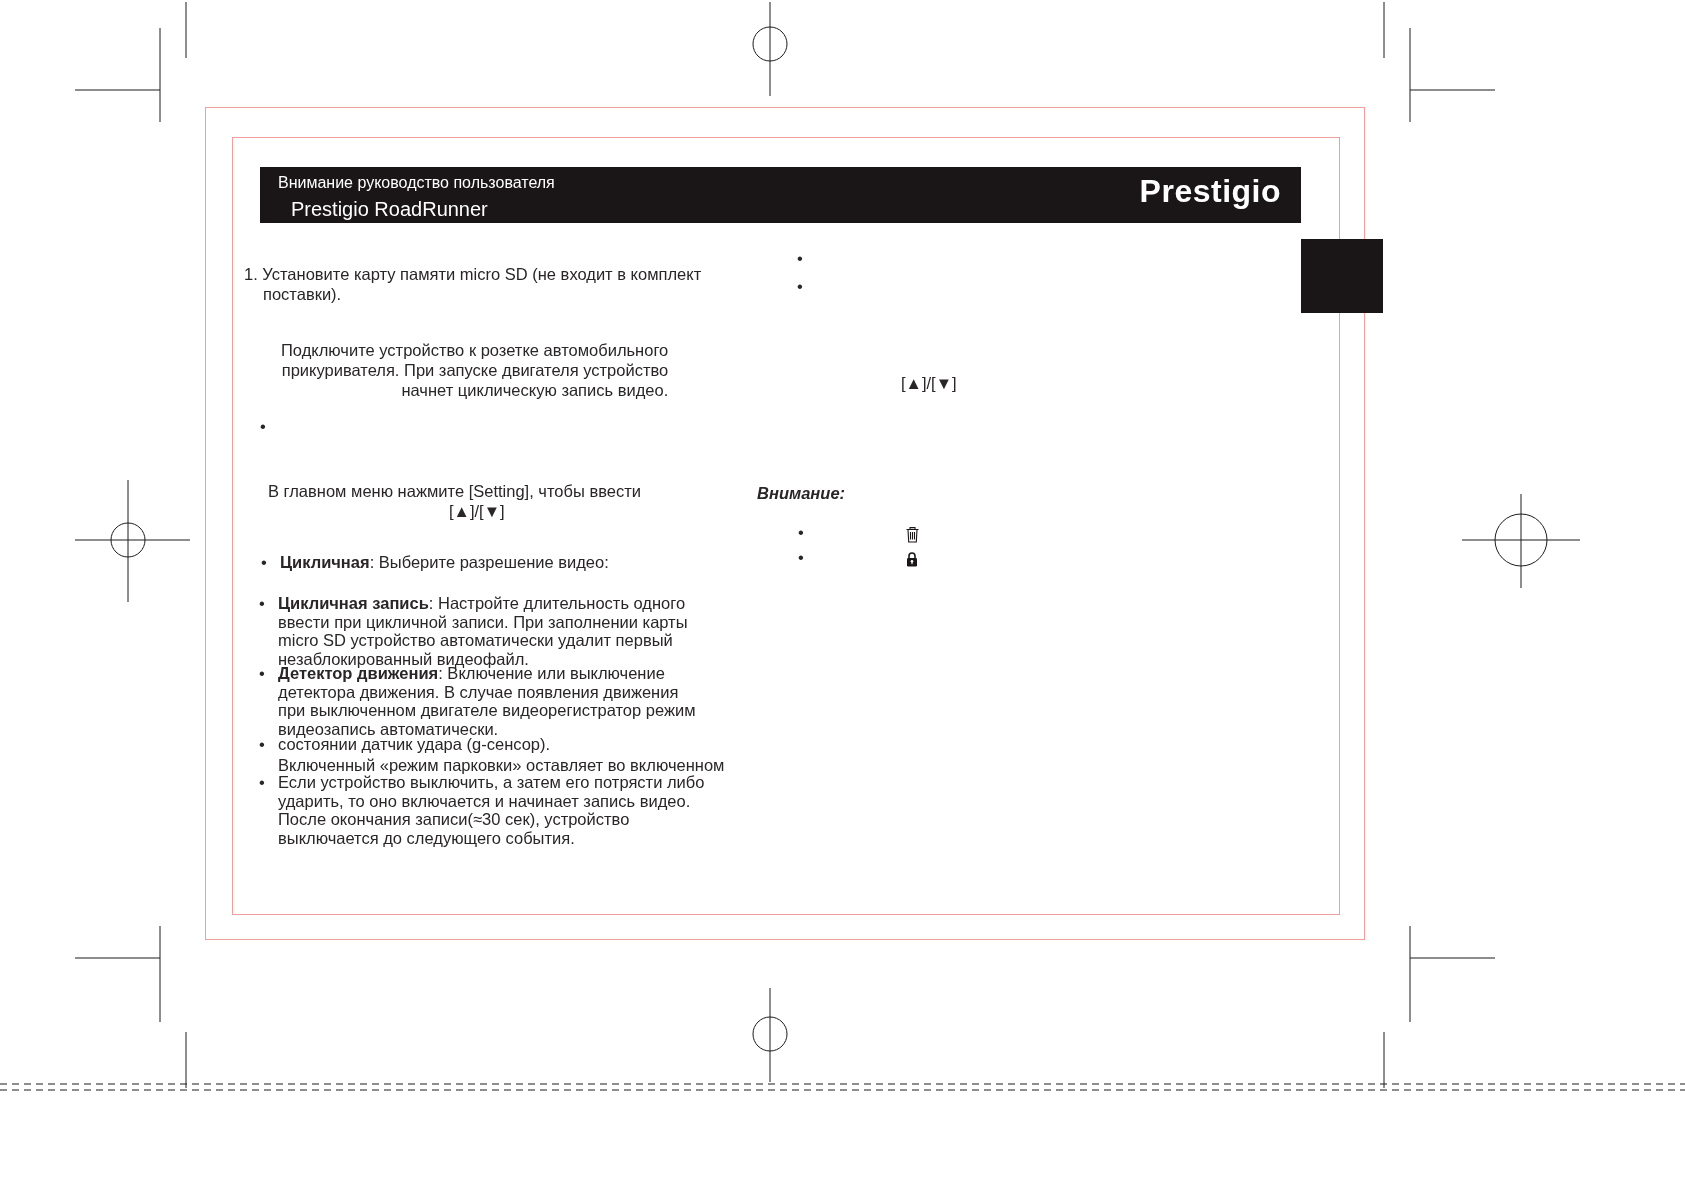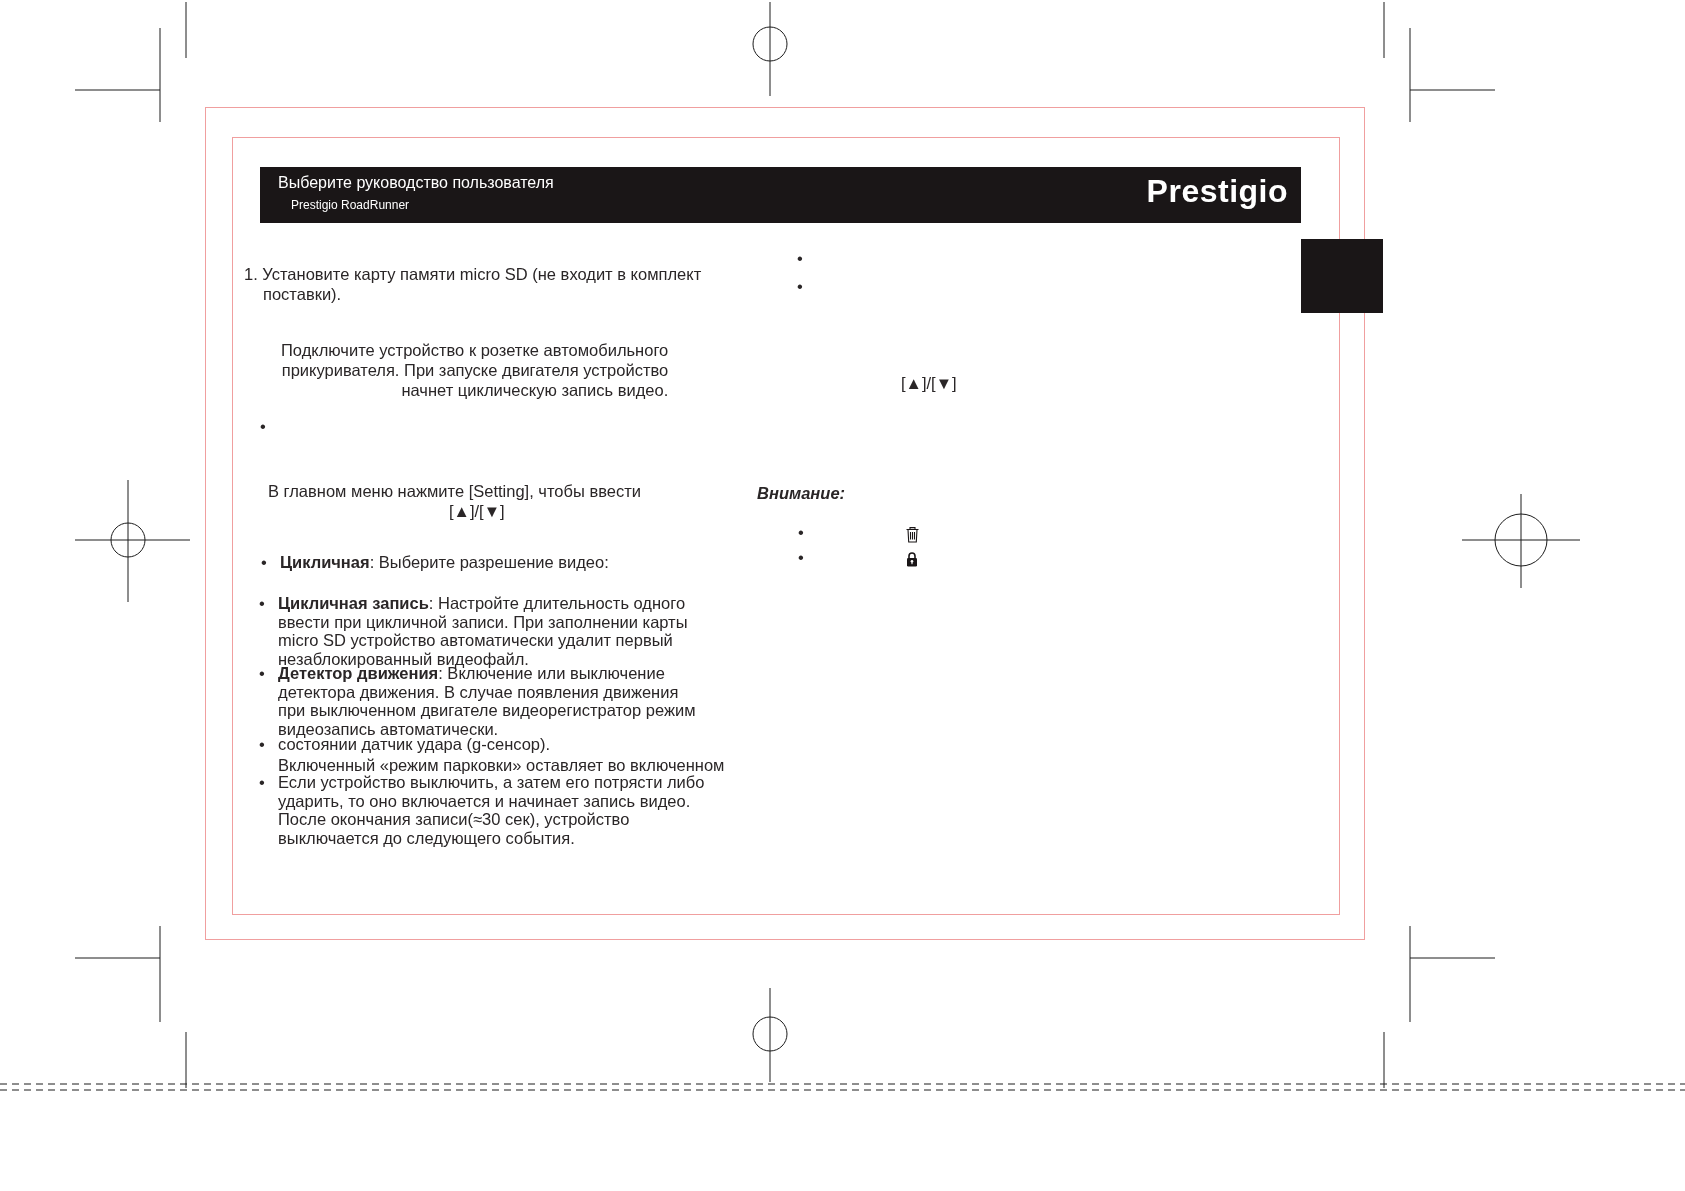--- a/index.html
+++ b/index.html
@@ -6,22 +6,22 @@
   .page{
     position:relative;width:1685px;height:1191px;background:#ffffff;overflow:hidden;
     font-family:"Liberation Sans","DejaVu Sans",sans-serif;color:#2a2627;
   }
   .cropmarks{position:absolute;left:0;top:0;pointer-events:none;}
   .frame{position:absolute;border:1px solid #f09f9f;}
   .frame.outer{left:205px;top:107px;width:1158px;height:831px;}
   .frame.inner{left:232px;top:137px;width:1106px;height:776px;}
   .header{position:absolute;left:260px;top:167px;width:1041px;height:56px;background:#1a1617;color:#ffffff;}
   .header .h1{position:absolute;left:18px;top:7px;font-size:16px;white-space:nowrap;}
-  .header .h2{position:absolute;left:31px;top:31px;font-size:12px;white-space:nowrap;}
-  .header .logo{position:absolute;right:13px;top:6px;font-size:32px;font-weight:600;letter-spacing:.5px;white-space:nowrap;}
+  .header .h2{position:absolute;left:31px;top:31px;font-size:20px;white-space:nowrap;}
+  .header .logo{position:absolute;right:20px;top:6px;font-size:32px;font-weight:600;letter-spacing:.5px;white-space:nowrap;}
   .blacktab{position:absolute;left:1301px;top:239px;width:82px;height:74px;background:#1a1617;}
   .tb{position:absolute;font-size:16.5px;line-height:20px;white-space:nowrap;}
   .tb.tight{line-height:18.7px;}
   .tb .ind{padding-left:19px;}
   .bullet-block{padding-left:19px;}
   .bullet-block .bl{position:absolute;left:0;top:0;}
   b{font-weight:bold;}
   .icon{position:absolute;display:inline-block;line-height:0;}
 </style>
 </head>
@@ -44,21 +44,21 @@
       <circle cx="1521" cy="540" r="26"></circle>
       <line x1="0" y1="1084" x2="1685" y2="1084" stroke-dasharray="7 5"></line>
       <line x1="0" y1="1090" x2="1685" y2="1090" stroke-dasharray="7 5"></line>
     </g>
   </svg>
 
   <div class="frame outer"></div>
   <div class="frame inner"></div>
 
   <div class="header">
-    <div class="h1">Выберите руководство пользователя</div>
+    <div class="h1">Внимание руководство пользователя</div>
     <div class="h2">Prestigio RoadRunner</div>
     <div class="logo">Prestigio</div>
   </div>
 
   <div class="blacktab"></div>
 
   <div class="tb" style="left:244px;top:264px;">
     <div>1. Установите карту памяти micro SD (не входит в комплект</div>
     <div class="ind">поставки).</div>
   </div>

